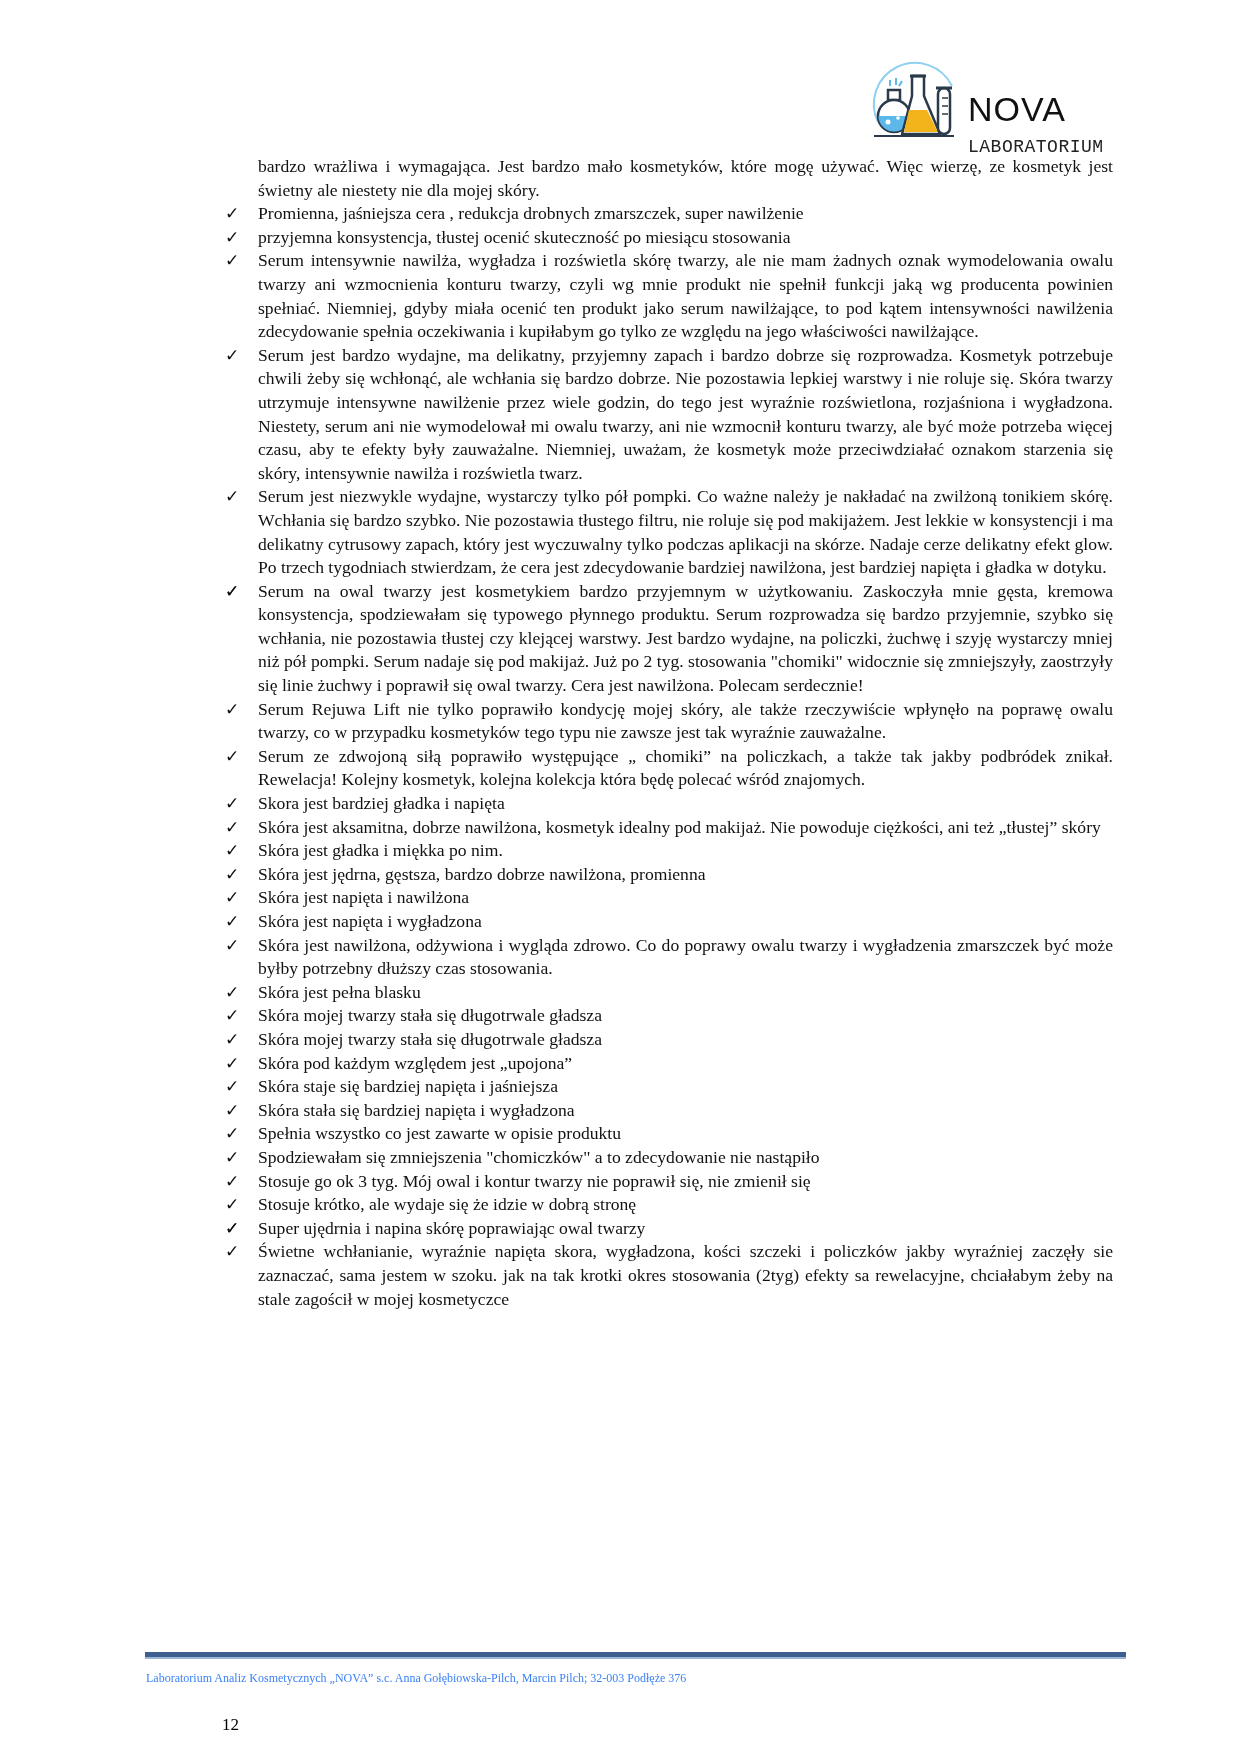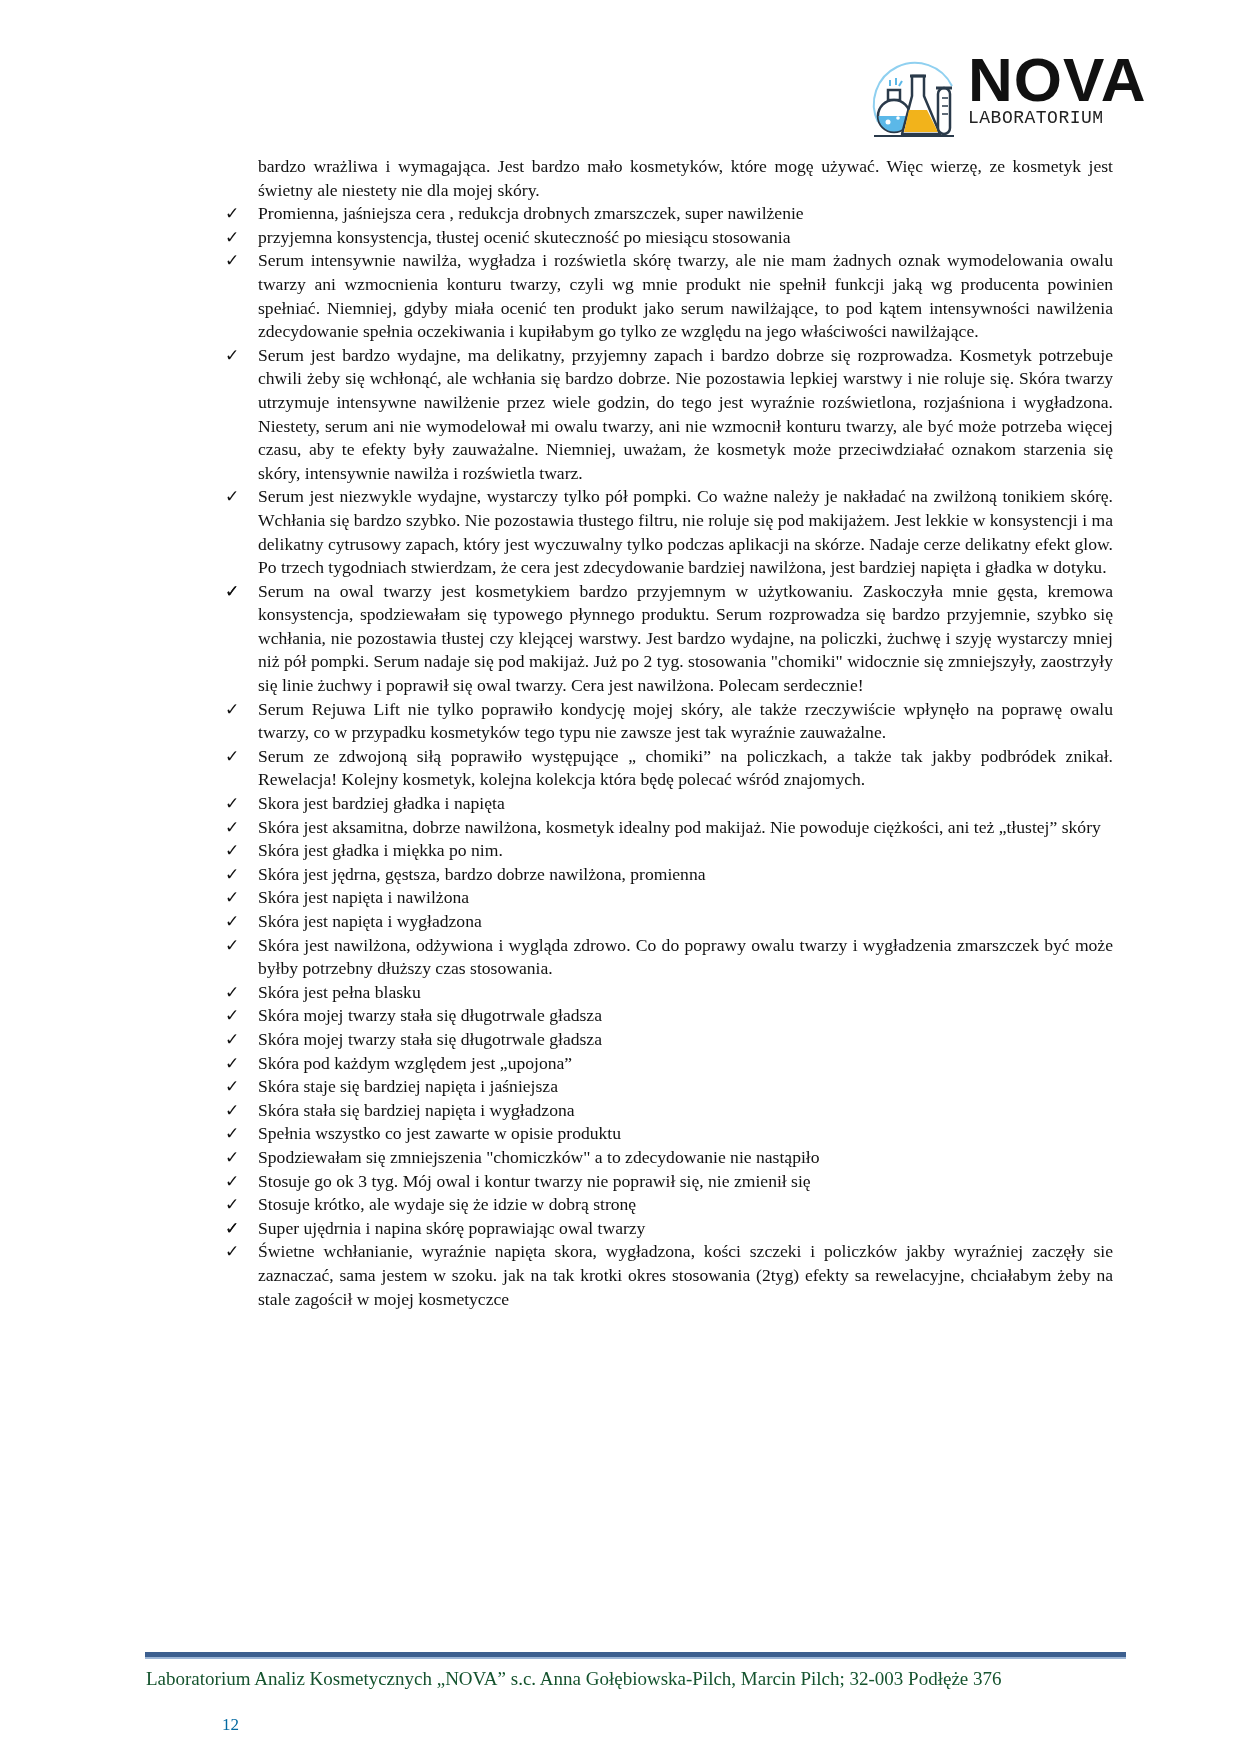--- a/index.html
+++ b/index.html
@@ -1,34 +1,34 @@
 <!DOCTYPE html>
 <html><head>
 <meta charset="utf-8">
 <style>
   html, body { margin: 0; padding: 0; background: #ffffff; }
   body { width: 1241px; height: 1755px; position: relative; overflow: hidden;
          font-family: "Liberation Serif", "DejaVu Serif", serif; color: #111; }
   .logo { position: absolute; left: 868px; top: 52px; width: 250px; height: 92px; }
   .logo-text { position: absolute; left: 100px; top: 0; }
-  .logo-nova { font-family: "Liberation Sans", "DejaVu Sans", sans-serif; font-weight: bold;
-               font-size: 62px; letter-spacing: 1px; color: #111; line-height: 56px; }
+  .logo-nova { font-family: "Liberation Sans", "DejaVu Sans", sans-serif; font-weight: normal;
+               font-size: 34px; letter-spacing: 1px; color: #111; line-height: 56px; margin-top: 29px; }
   .logo-lab { font-family: Liberation Mono, monospace; font-size: 18px;
               letter-spacing: 0.5px; color: #222; line-height: 20px; margin-top: 0px; }
   .content { position: absolute; left: 225px; top: 155px; width: 888px;
              font-size: 17.6px; line-height: 23.6px; }
   .cont { padding-left: 33px; text-align: justify; }
   ul.reviews { list-style: none; margin: 0; padding: 0; }
   ul.reviews li { position: relative; padding-left: 33px; text-align: justify; }
   ul.reviews li .check { position: absolute; left: 0; top: 0; width: 20px; font-size: 17px; }
   .footer-line { position: absolute; left: 145px; top: 1652px; width: 981px; height: 5px;
                  background: #3c5f8f; border-bottom: 2px solid #9db6d6; }
-  .footer-text { position: absolute; left: 146px; top: 1667px; font-size: 19px; line-height: 23px;
-                 color: #14532d; }
-  .page-num { position: absolute; left: 222px; top: 1715px; font-size: 17px; color: #0369a1; }
+  .footer-text { position: absolute; left: 146px; top: 1667px; font-size: 12px; line-height: 23px;
+                 color: #3b82f6; }
+  .page-num { position: absolute; left: 222px; top: 1715px; font-size: 17px; color: #000000; }
 </style>
 </head>
 <body>
 
 <div class="logo">
   <svg width="92" height="92" viewBox="0 0 92 92" style="position:absolute;left:0;top:0;">
     <path d="M10 70 A40 40 0 1 1 84 34" fill="none" stroke="#8fd0f0" stroke-width="2"></path>
 
     <rect x="20" y="38" width="12" height="10" fill="#fff" stroke="#2a3a4a" stroke-width="2.5"></rect>
     <circle cx="26" cy="64" r="16" fill="#fff" stroke="#2a3a4a" stroke-width="2.5"></circle>

